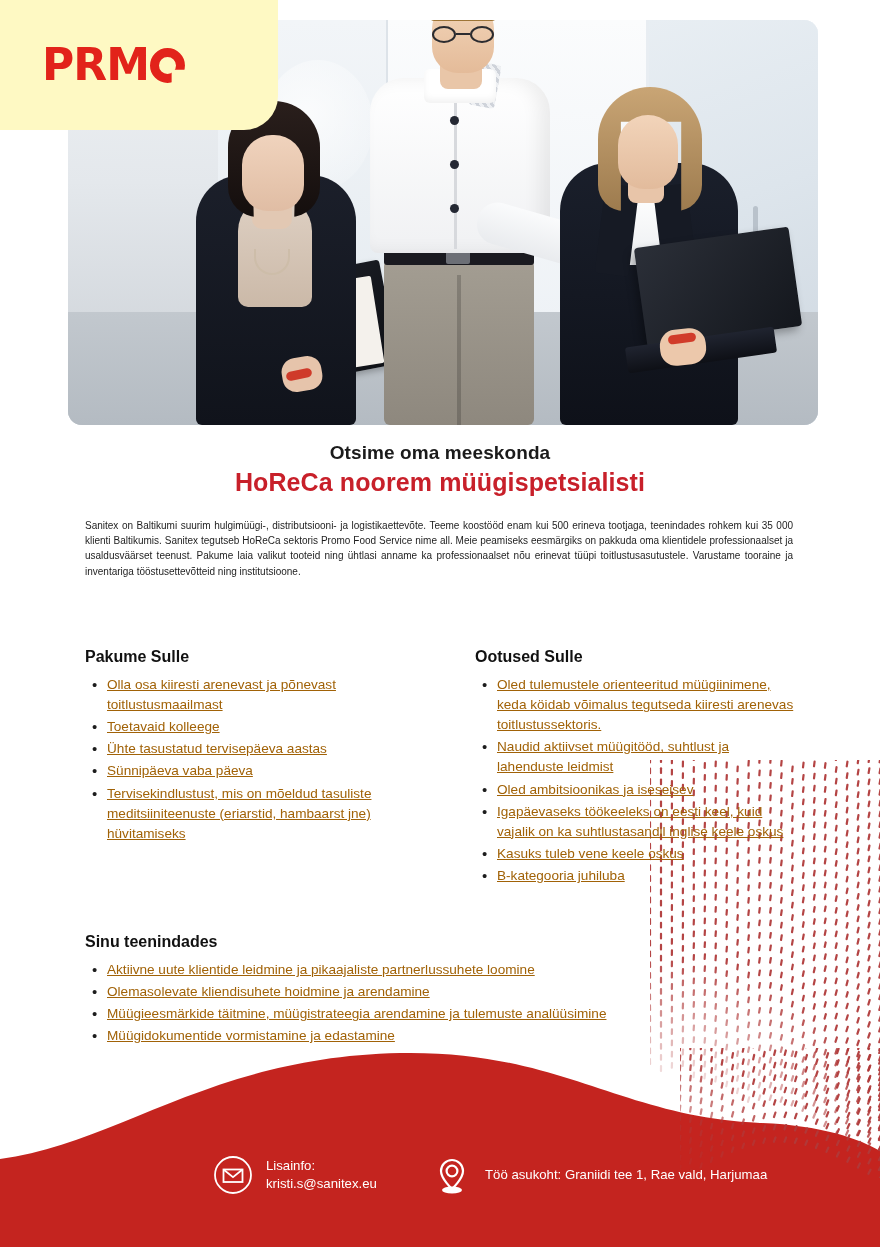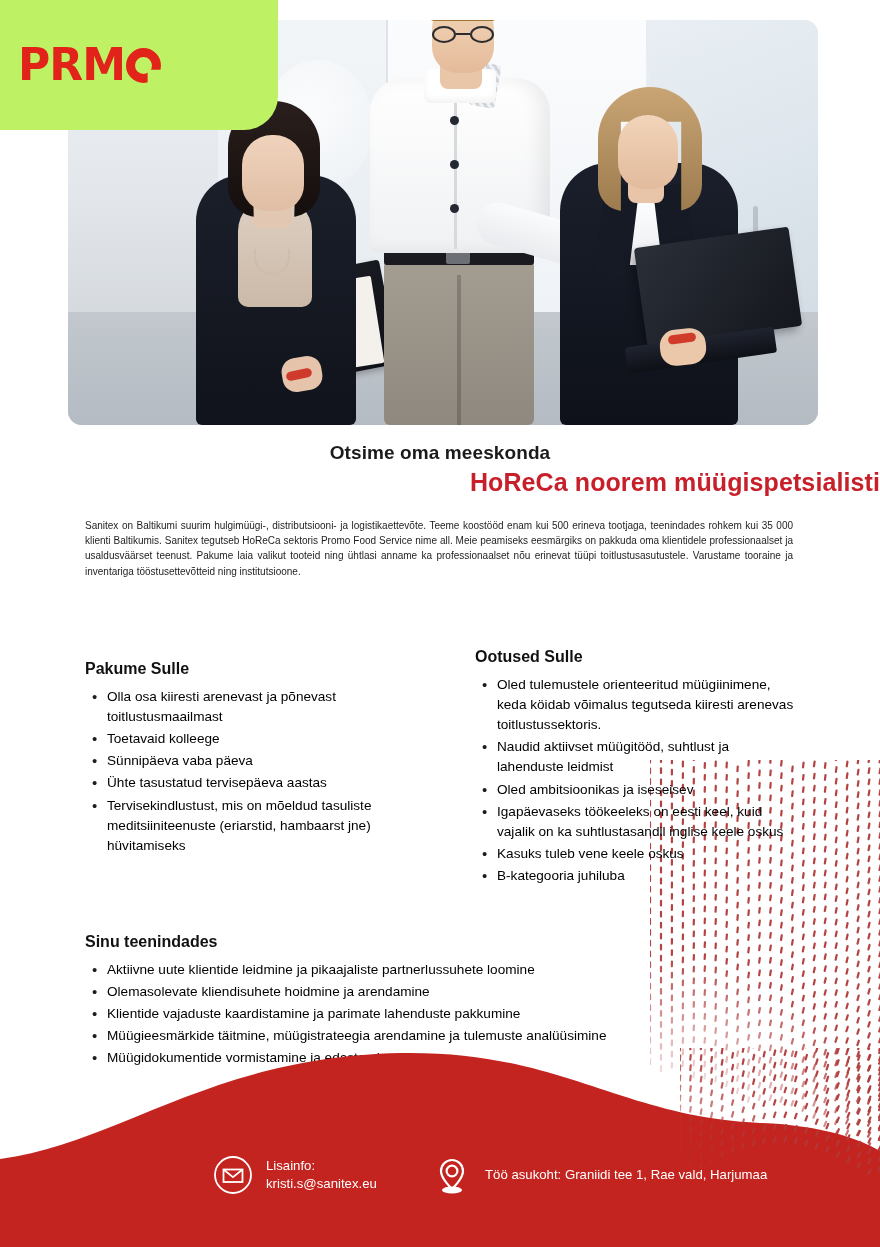--- a/index.html
+++ b/index.html
@@ -252,25 +252,25 @@
   }
   .p3-nails {
     position:absolute; bottom:82px; left:120px; width:28px; height:9px;
     background:#d13c2a; border-radius:5px; transform:rotate(-8deg);
   }
 
   
   .logo-badge {
     position:absolute; left:0; top:0;
     width:278px; height:130px;
-    background:#bef264;
+    background:#fef9c3;
     border-radius: 0 0 34px 0;
     z-index: 5;
     display:flex; flex-direction:column; justify-content:center;
-    padding-left:18px;
+    padding-left:42px;
   }
   .logo-promo {
     font-size: 44px; font-weight: 800; letter-spacing: -1px;
     line-height: 1; color: var(--brand-red, #E2231A);
     font-family: "DejaVu Sans", sans-serif;
   }
   .logo-promo .o-ring {
     display:inline-block; width:35px; height:35px; position:relative;
     vertical-align:-3px; margin-left:1px;
   }
@@ -286,42 +286,42 @@
   }
 
   
   .kicker {
     position:absolute; left:0; right:0; top:442px;
     text-align:center; font-size:19px; font-weight:700; color:#1b1b1b;
     letter-spacing:.1px; z-index:3;
   }
   .job-title {
     position:absolute; left:0; right:0; top:468px;
-    text-align:right; font-size:25px; font-weight:700;
+    text-align:center; font-size:25px; font-weight:700;
     color: var(--title-red,#C8202A); letter-spacing:.1px; z-index:3;
   }
 
   
   .intro {
     position:absolute; left:85px; top:518px; width:708px;
     font-size:10px; line-height:1.52; color:#1d1d1d;
     text-align: justify; z-index:3;
   }
 
   
   .cols { position:absolute; left:85px; top:648px; width:730px; z-index:3; }
-  .col-left { position:absolute; left:0; top:12px; width:330px; }
+  .col-left { position:absolute; left:0; top:0; width:330px; }
   .col-right { position:absolute; left:390px; top:0; width:320px; }
   .sec-head {
     font-size:16px; font-weight:700; color:#111; margin-bottom:9px;
   }
   ul.bullets { list-style:none; margin:0; padding:0; }
   ul.bullets li {
     position:relative; padding-left:22px; margin-bottom:2px;
-    font-size:13.6px; line-height:1.48; color:#000000;
+    font-size:13.6px; line-height:1.48; color:#a16207;text-decoration:underline;
   }
   ul.bullets li::before {
     content:"•"; position:absolute; left:7px; top:-1px;
     color:#1d1d1d; font-size:15px;
   }
 
   
   .resp { position:absolute; left:85px; top:933px; width:720px; z-index:3; }
 
   
@@ -1099,22 +1099,22 @@
   <h1 class="job-title">HoReCa noorem müügispetsialisti</h1>
 
   <p class="intro">Sanitex on Baltikumi suurim hulgimüügi-, distributsiooni- ja logistikaettevõte. Teeme koostööd enam kui 500 erineva tootjaga, teenindades rohkem kui 35 000 klienti Baltikumis. Sanitex tegutseb HoReCa sektoris Promo Food Service nime all. Meie peamiseks eesmärgiks on pakkuda oma klientidele professionaalset ja usaldusväärset teenust. Pakume laia valikut tooteid ning ühtlasi anname ka professionaalset nõu erinevat tüüpi toitlustusasutustele. Varustame tooraine ja inventariga tööstusettevõtteid ning institutsioone.</p>
 
   <div class="cols">
     <div class="col-left">
       <div class="sec-head">Pakume Sulle</div>
       <ul class="bullets">
           <li>Olla osa kiiresti arenevast ja põnevast toitlustusmaailmast</li>
           <li>Toetavaid kolleege</li>
+          <li>Ühte tasustatud tervisepäeva aastas</li>
           <li>Sünnipäeva vaba päeva</li>
-          <li>Ühte tasustatud tervisepäeva aastas</li>
           <li>Tervisekindlustust, mis on mõeldud tasuliste meditsiiniteenuste (eriarstid, hambaarst jne) hüvitamiseks</li>
         </ul>
     </div>
     <div class="col-right">
       <div class="sec-head">Ootused Sulle</div>
       <ul class="bullets">
           <li>Oled tulemustele orienteeritud müügiinimene, keda köidab võimalus tegutseda kiiresti arenevas toitlustussektoris.</li>
           <li>Naudid aktiivset müügitööd, suhtlust ja lahenduste leidmist</li>
           <li>Oled ambitsioonikas ja iseseisev</li>
           <li>Igapäevaseks töökeeleks on eesti keel, kuid vajalik on ka suhtlustasandil inglise keele oskus</li>
@@ -1122,21 +1122,20 @@
           <li>B-kategooria juhiluba</li>
         </ul>
     </div>
   </div>
 
   <div class="resp">
     <div class="sec-head">Sinu teenindades</div>
     <ul class="bullets">
         <li>Aktiivne uute klientide leidmine ja pikaajaliste partnerlussuhete loomine</li>
         <li>Olemasolevate kliendisuhete hoidmine ja arendamine</li>
-        <li>Klientide vajaduste kaardistamine ja parimate lahenduste pakkumine</li>
         <li>Müügieesmärkide täitmine, müügistrateegia arendamine ja tulemuste analüüsimine</li>
         <li>Müügidokumentide vormistamine ja edastamine</li>
       </ul>
   </div>
 
   <svg class="dots-deco-top" viewBox="0 0 200 130" preserveAspectRatio="none">
     <g id="dotfield2">
         <rect x="-1.1" y="-3.4" width="2.2" height="6.8" rx="1" fill="#B03A3A" opacity="0.94" transform="rotate(4.6 0.0 0.0)"></rect>
         <rect x="-1.1" y="6.6" width="2.2" height="6.8" rx="1" fill="#B03A3A" opacity="0.88" transform="rotate(4.9 0.0 10.0)"></rect>
         <rect x="-1.1" y="16.6" width="2.2" height="6.8" rx="1" fill="#B03A3A" opacity="0.81" transform="rotate(5.2 0.0 20.0)"></rect>

